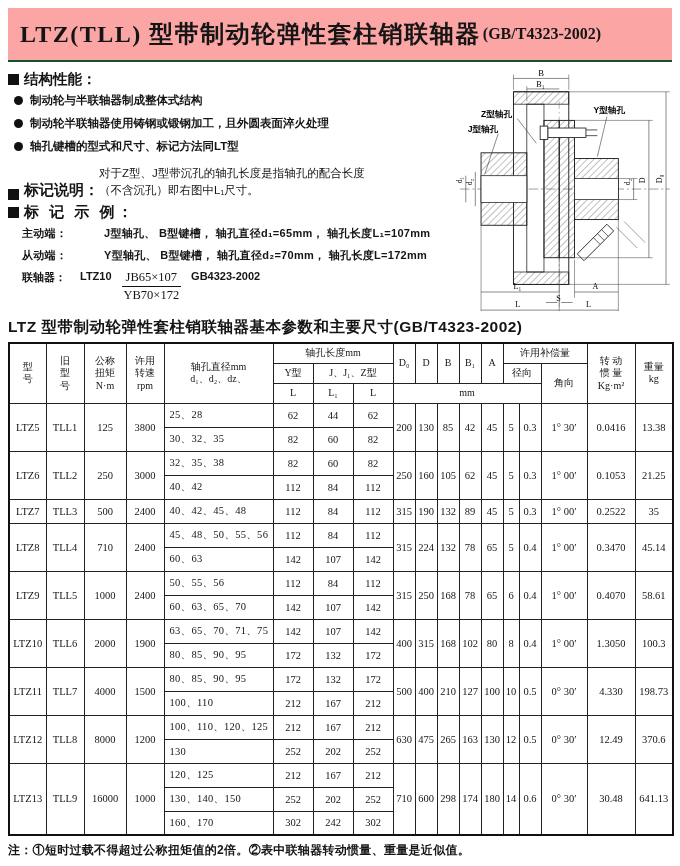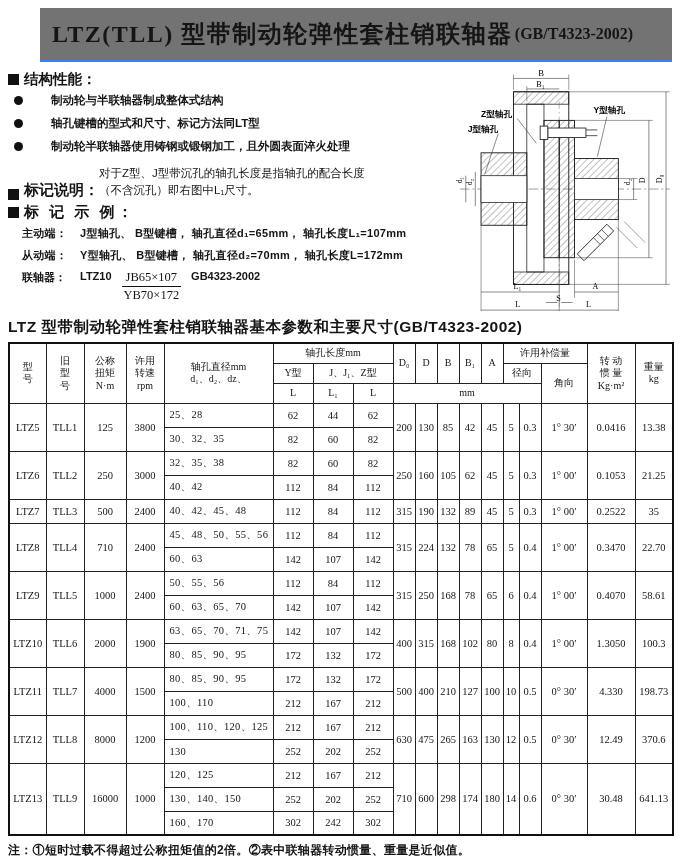--- a/index.html
+++ b/index.html
@@ -1,41 +1,41 @@
 <!DOCTYPE html>
 <html><head>
 <meta charset="utf-8">
 <style>
   * { margin:0; padding:0; box-sizing:border-box; }
   html,body { width:680px; height:866px; background:#fff; color:#151515;
     font-family:"Liberation Sans",sans-serif; overflow:hidden; }
   .page { width:680px; height:866px; padding:8px 8px 0 8px; position:relative; }
 
   
-  .title-bar { background:#737373; height:54px; display:flex; align-items:center;
-    padding:0 12px; border-bottom:2px solid #3b82f6;margin-left:32px; }
+  .title-bar { background:#fca5a5; height:54px; display:flex; align-items:center;
+    padding:0 12px; border-bottom:2px solid #14532d; }
   .title-main { font-family:"Liberation Serif",serif; font-weight:bold; font-size:24px;
     letter-spacing:1.5px; white-space:nowrap; }
   .title-std { font-family:"Liberation Serif",serif; font-weight:bold; font-size:16px; margin-left:2px; }
 
   
   .content { display:flex; margin-top:5px; height:246px; }
   .left-col { width:448px; }
   .right-col { width:216px; position:relative; }
 
   .sec-heading { font-size:14.5px; font-weight:bold; display:flex; align-items:center; margin:3px 0 4px 0; }
   .sq { width:11px; height:11px; background:#111; display:inline-block; margin-right:5px; flex:0 0 auto; }
-  .bullet-line { font-size:11.5px; font-weight:bold; display:flex; align-items:center; margin:0 0 8px 6px;gap:21px; }
+  .bullet-line { font-size:11.5px; font-weight:bold; display:flex; align-items:center; margin:0 0 8px 6px; }
   .dot { width:9px; height:9px; border-radius:50%; background:#111; display:inline-block; margin-right:7px; flex:0 0 auto; }
   .note-row { display:flex; margin:2px 0 2px 0; }
   .note-head { font-size:15px; font-weight:bold; white-space:nowrap; display:flex; align-items:flex-end; }
   .note-body { font-size:11.5px; font-weight:normal; line-height:1.5; padding-top:3px; }
   .example-heading { font-size:15px; font-weight:bold; letter-spacing:3px; display:flex; align-items:center; margin:3px 0 4px 0; }
   .ex-line { font-size:11px; font-weight:bold; margin:0 0 7px 14px; letter-spacing:0.3px; }
-  .ex-cols { display:flex; }
+  .ex-cols { display:flex;gap:24px; }
   .ex-label { display:inline-block; min-width:58px; }
   .coupling-line { display:flex; align-items:flex-start; font-size:11px; font-weight:bold; margin-left:14px; }
   .frac { display:inline-block; text-align:center; font-family:"Liberation Serif",serif;
     font-size:12.5px; font-weight:normal; margin:0 10px; vertical-align:middle; }
   .frac .top { border-bottom:1.2px solid #111; padding:0 4px 1px 4px; }
   .frac .bot { padding-top:1px; }
 
   
   .drawing svg { display:block; }
 
@@ -69,25 +69,25 @@
       <div class="sec-heading">
         <span class="sq"></span>
         <span>结构性能：</span>
       </div>
       <div class="bullet-line">
         <span class="dot"></span>
         <span>制动轮与半联轴器制成整体式结构</span>
       </div>
       <div class="bullet-line">
         <span class="dot"></span>
-        <span>轴孔键槽的型式和尺寸、标记方法同LT型</span>
+        <span>制动轮半联轴器使用铸钢或锻钢加工，且外圆表面淬火处理</span>
       </div>
       <div class="bullet-line">
         <span class="dot"></span>
-        <span>制动轮半联轴器使用铸钢或锻钢加工，且外圆表面淬火处理</span>
+        <span>轴孔键槽的型式和尺寸、标记方法同LT型</span>
       </div>
 
       <div class="note-row">
         <span class="note-head">
           <span class="sq" style="margin-top:4px"></span>
           <span>标记说明：</span>
         </span>
         <span class="note-body">
           <span>对于Z型、J型带沉孔的轴孔长度是指轴孔的配合长度</span><br>
           <span>（不含沉孔）即右图中L₁尺寸。</span>
@@ -362,21 +362,21 @@
           <td>112</td>
           <td rowspan="2">315</td>
           <td rowspan="2">224</td>
           <td rowspan="2">132</td>
           <td rowspan="2">78</td>
           <td rowspan="2">65</td>
           <td rowspan="2">5</td>
           <td rowspan="2">0.4</td>
           <td rowspan="2">1° 00′</td>
           <td rowspan="2">0.3470</td>
-          <td rowspan="2">22.70</td>
+          <td rowspan="2">45.14</td>
         </tr>
         <tr>
           <td class="dcol">60、63</td>
           <td>142</td>
           <td>107</td>
           <td>142</td>
         </tr>
         <tr>
           <td rowspan="2">LTZ9</td>
           <td rowspan="2">TLL5</td>

